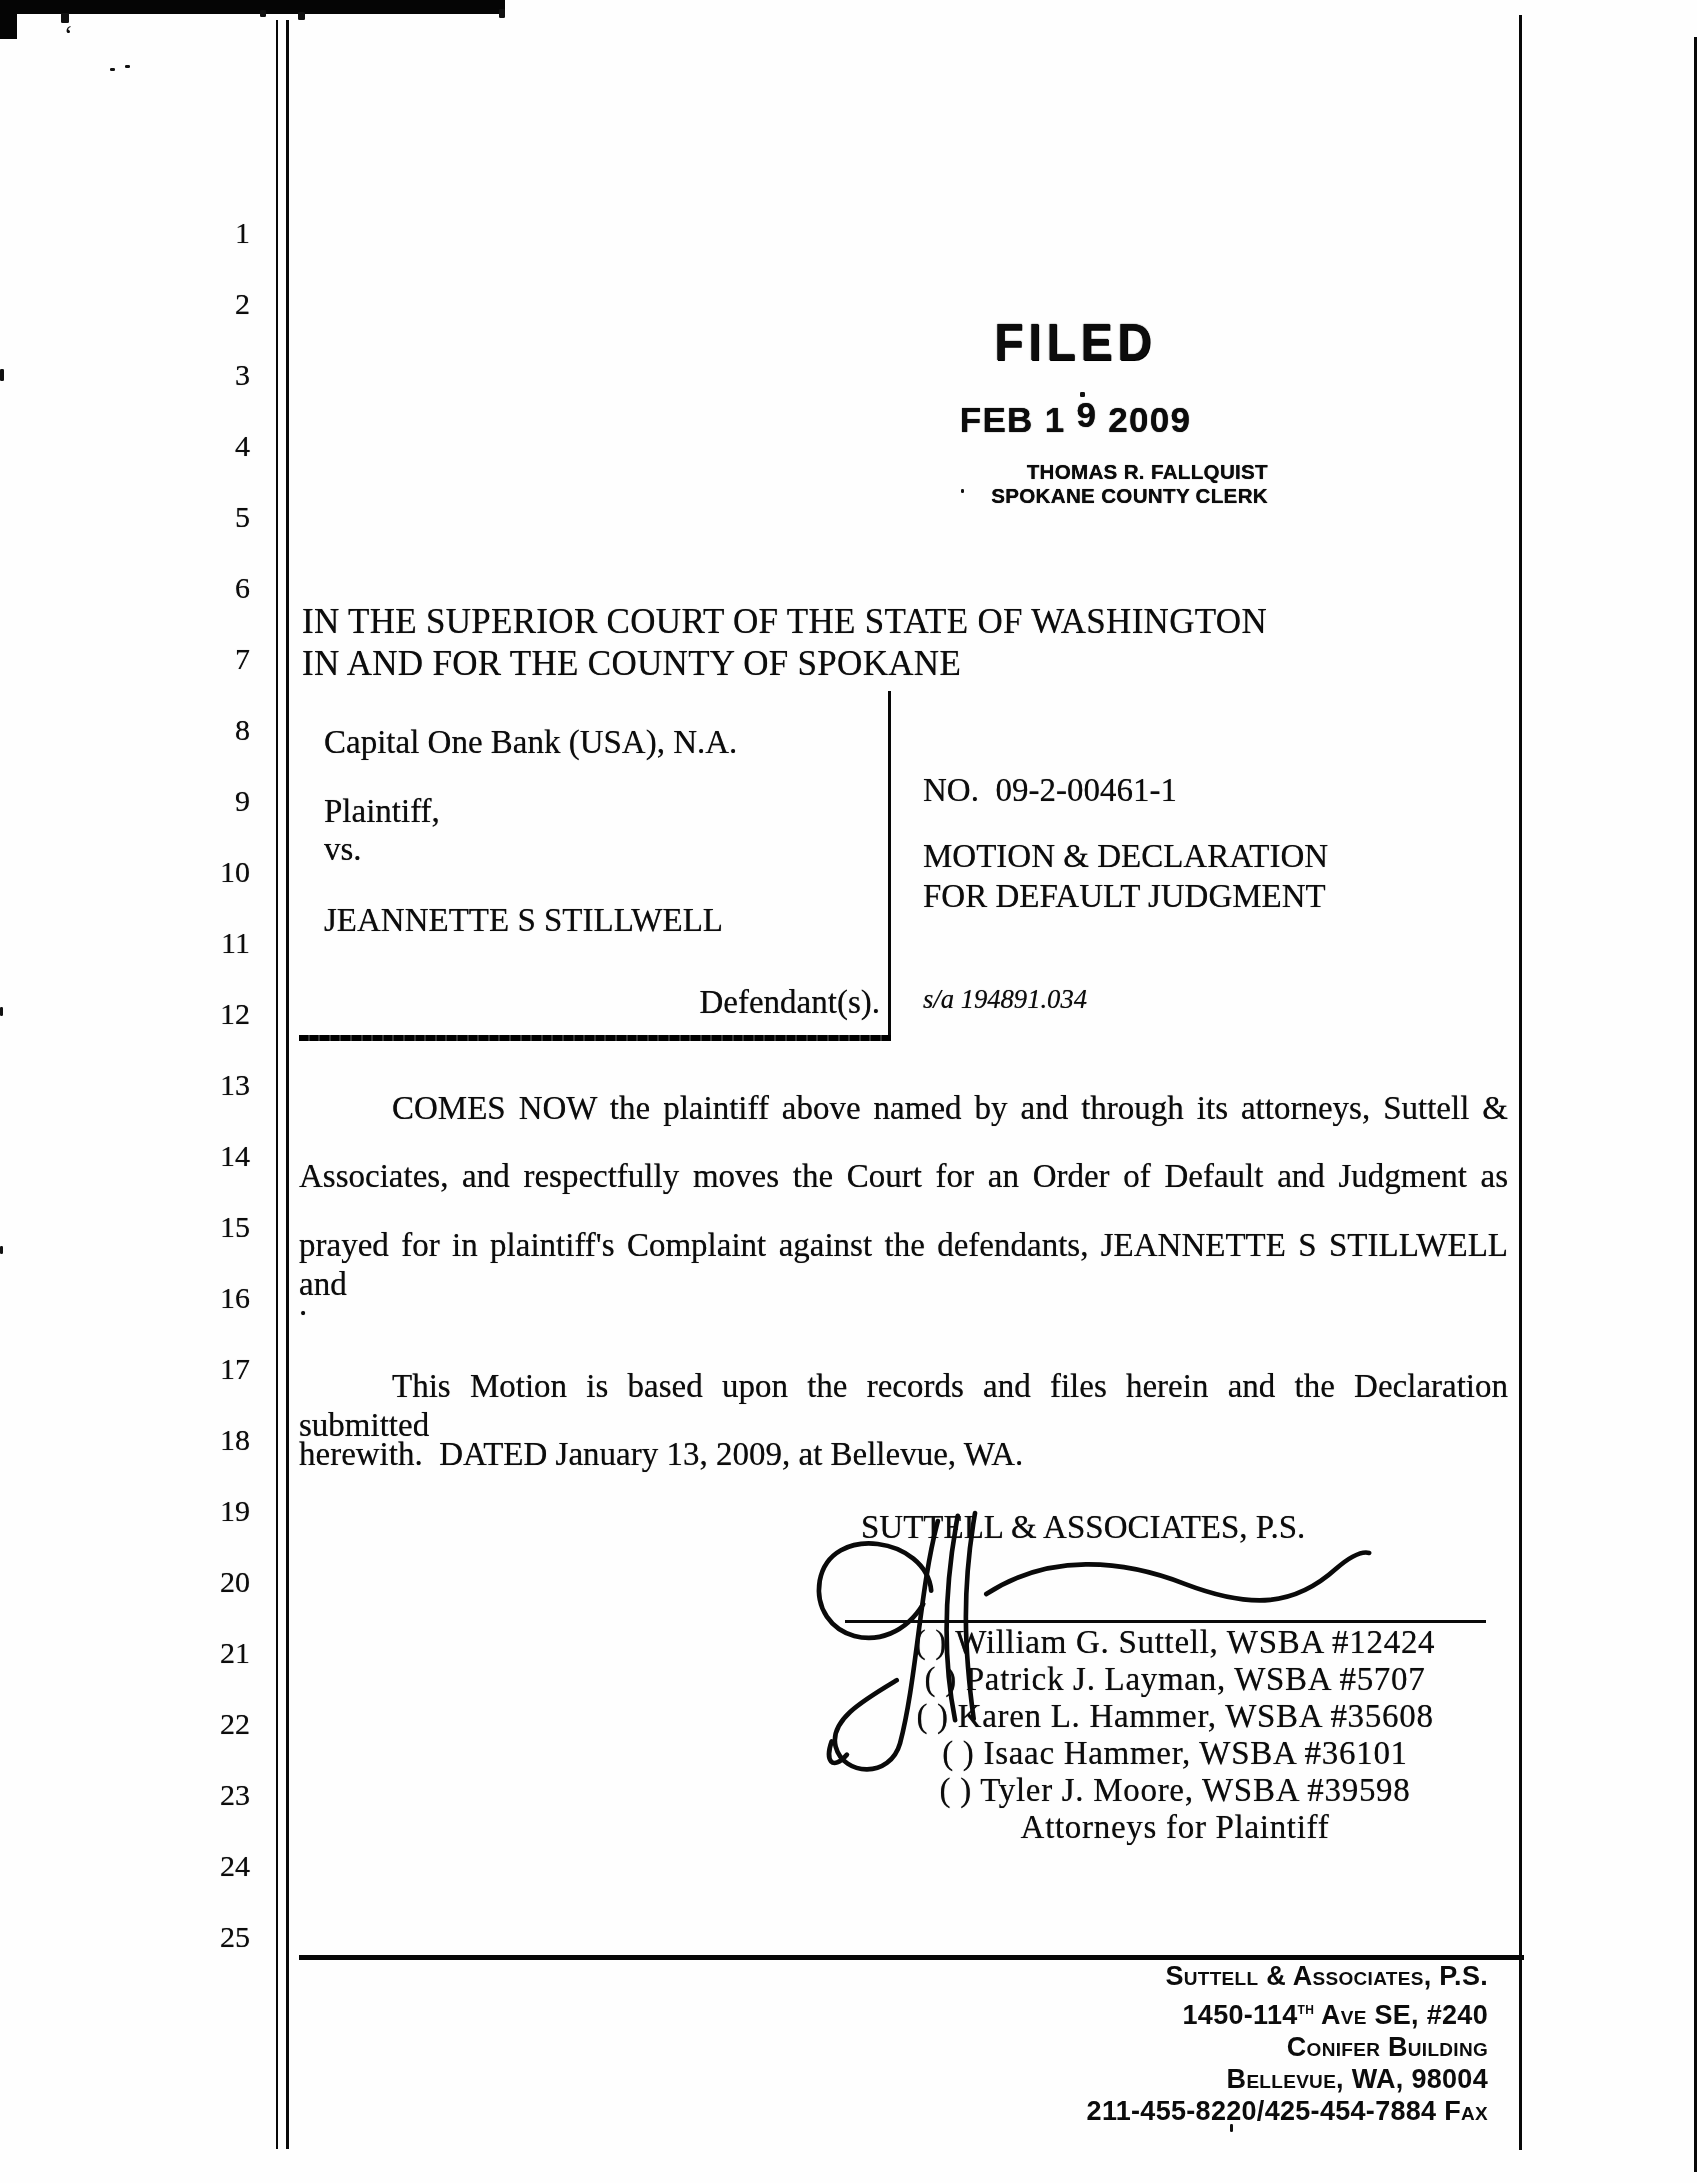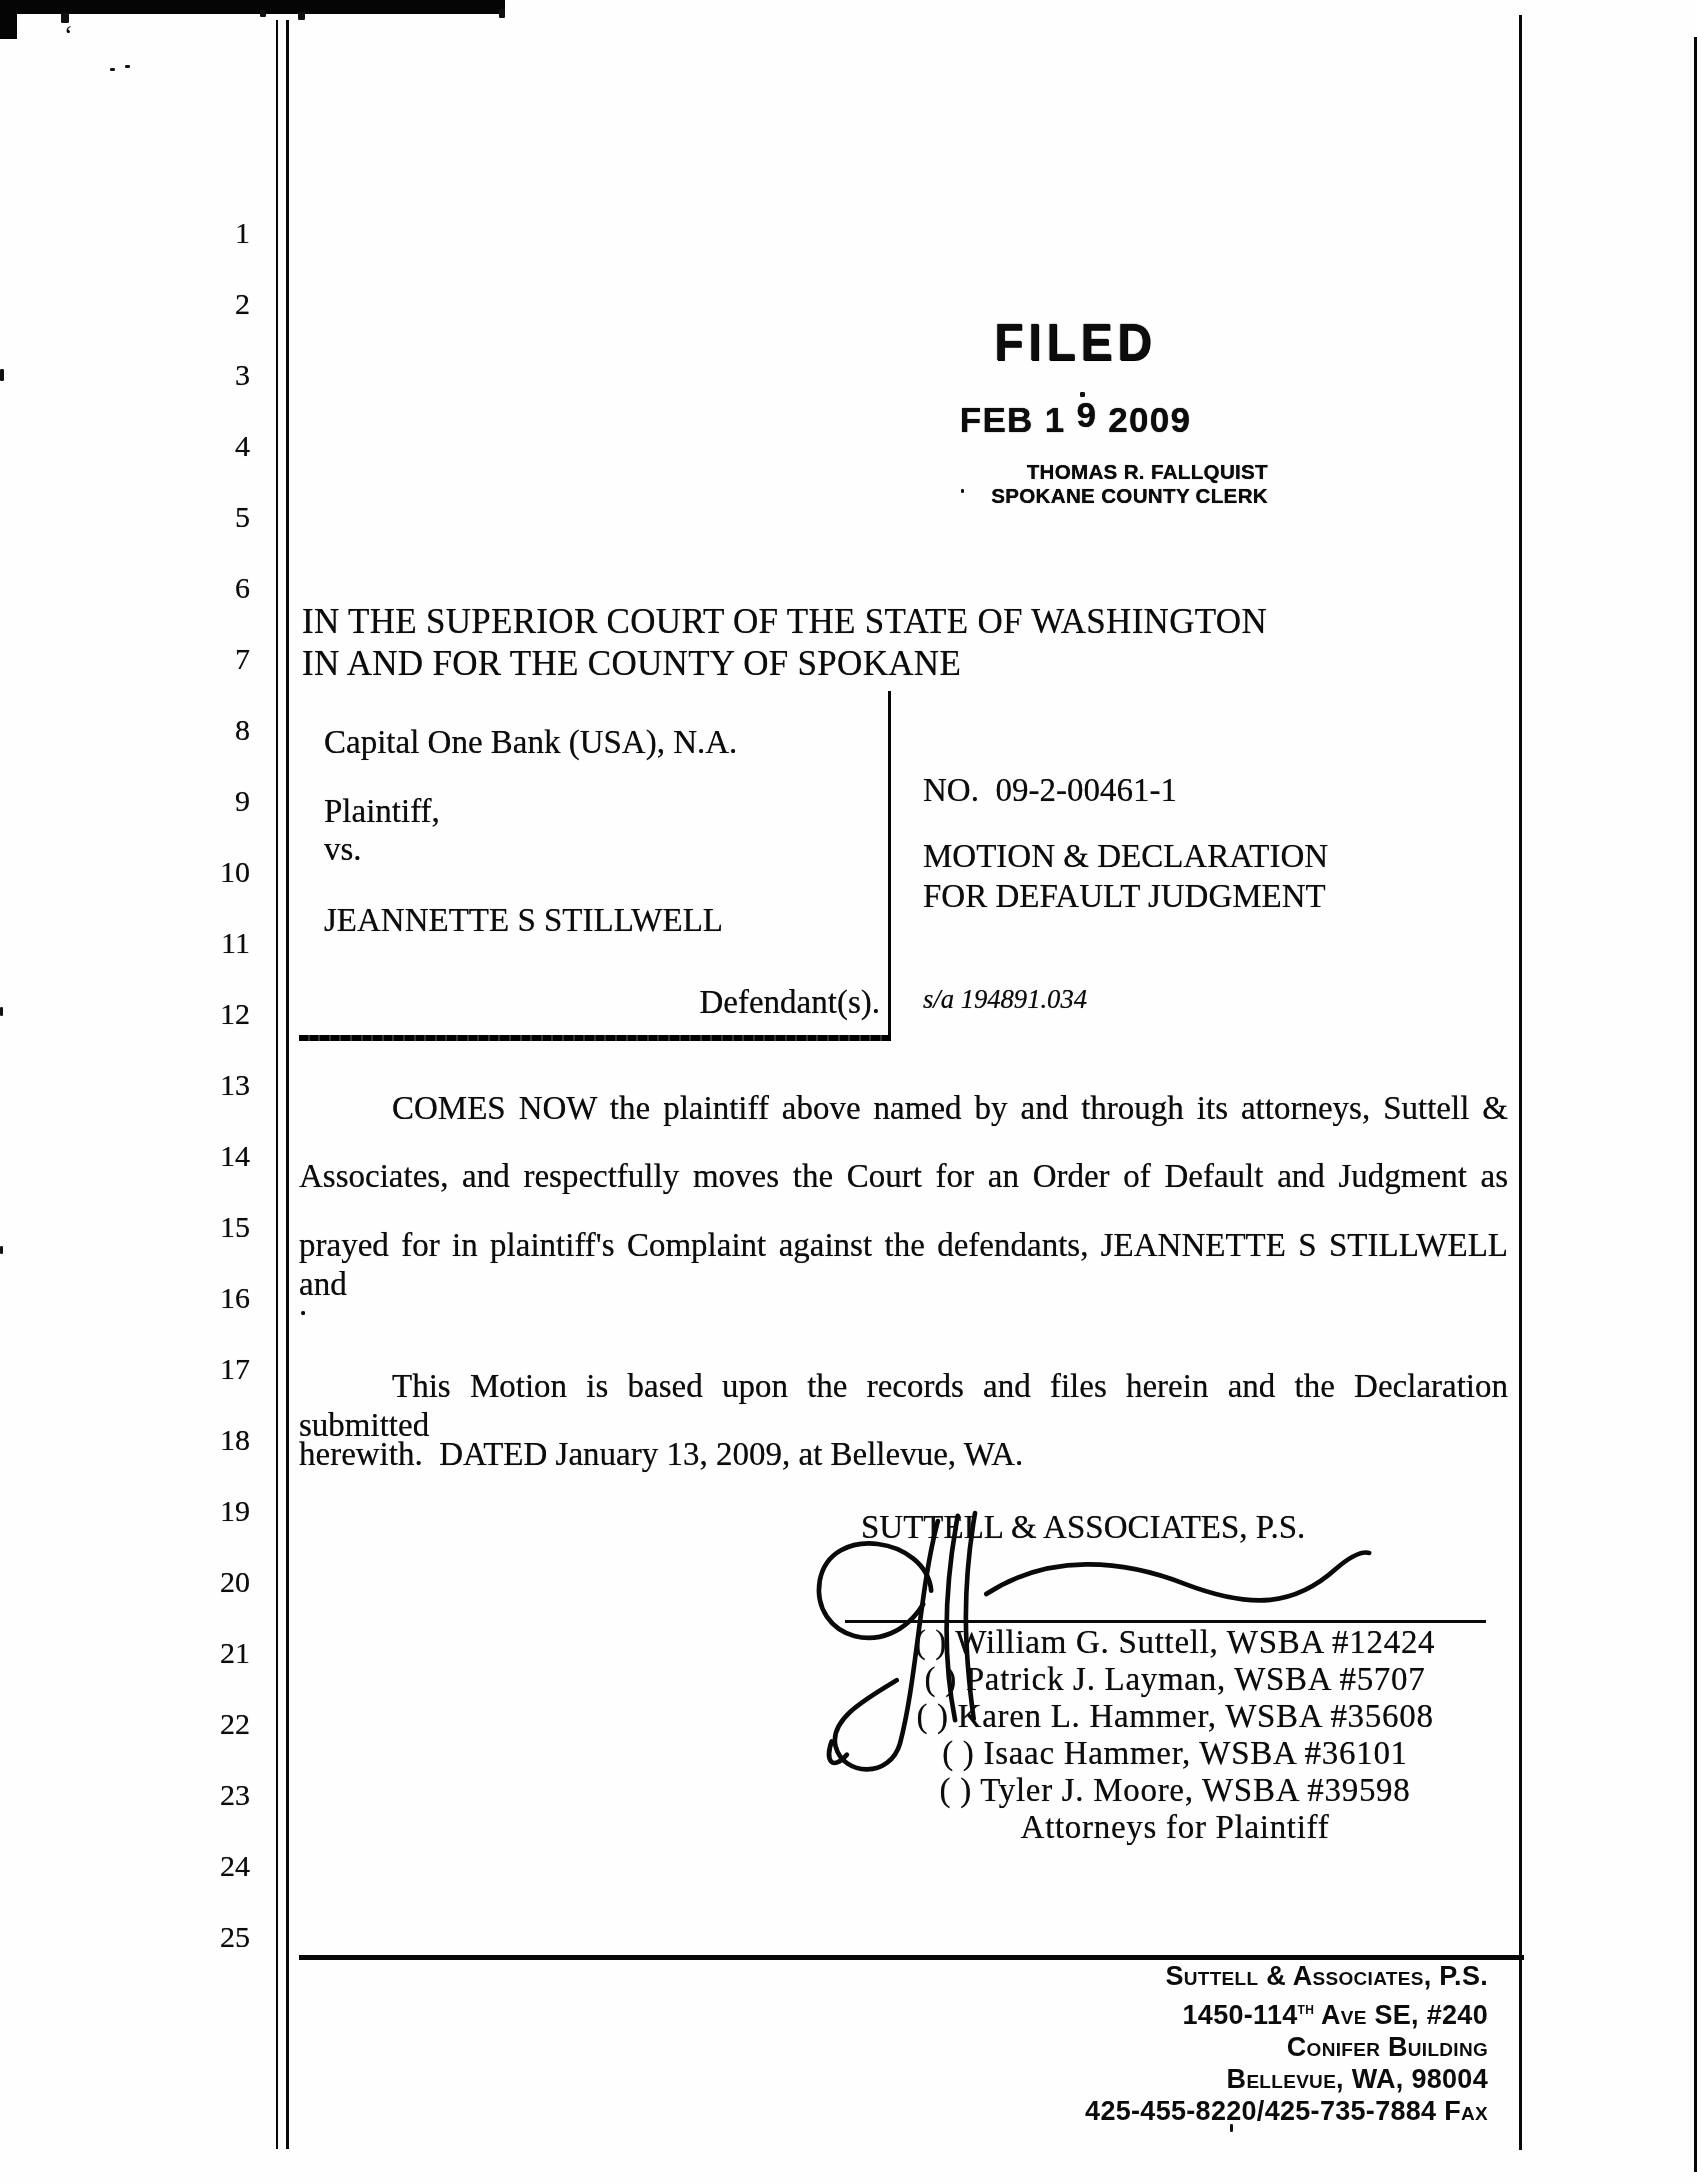--- a/index.html
+++ b/index.html
@@ -161,17 +161,17 @@
       <div><span>( ) </span><span>Tyler J. Moore, WSBA #39598</span></div>
       <div>Attorneys for Plaintiff</div>
     </div>
 
   <div class="abs" id="footer-sep"></div>
   <div class="abs sans" id="footer">
     <div>Suttell &amp; Associates, P.S.</div>
     <div><span>1450-114</span><sup>th</sup><span> Ave SE, #240</span></div>
     <div>Conifer Building</div>
     <div>Bellevue, WA, 98004</div>
-    <div>425-455-8220/425-735-7884 Fax</div>
+    <div>211-455-8220/425-454-7884 Fax</div>
   </div>
 
 </div>
 
 
 </body></html>

